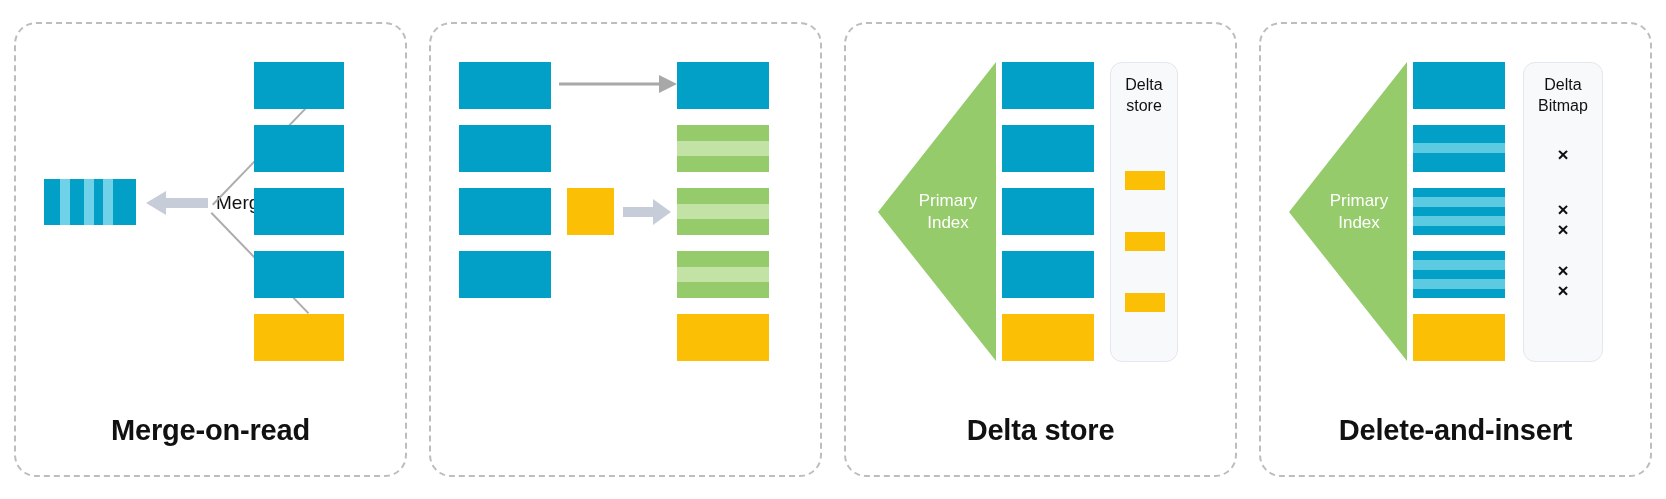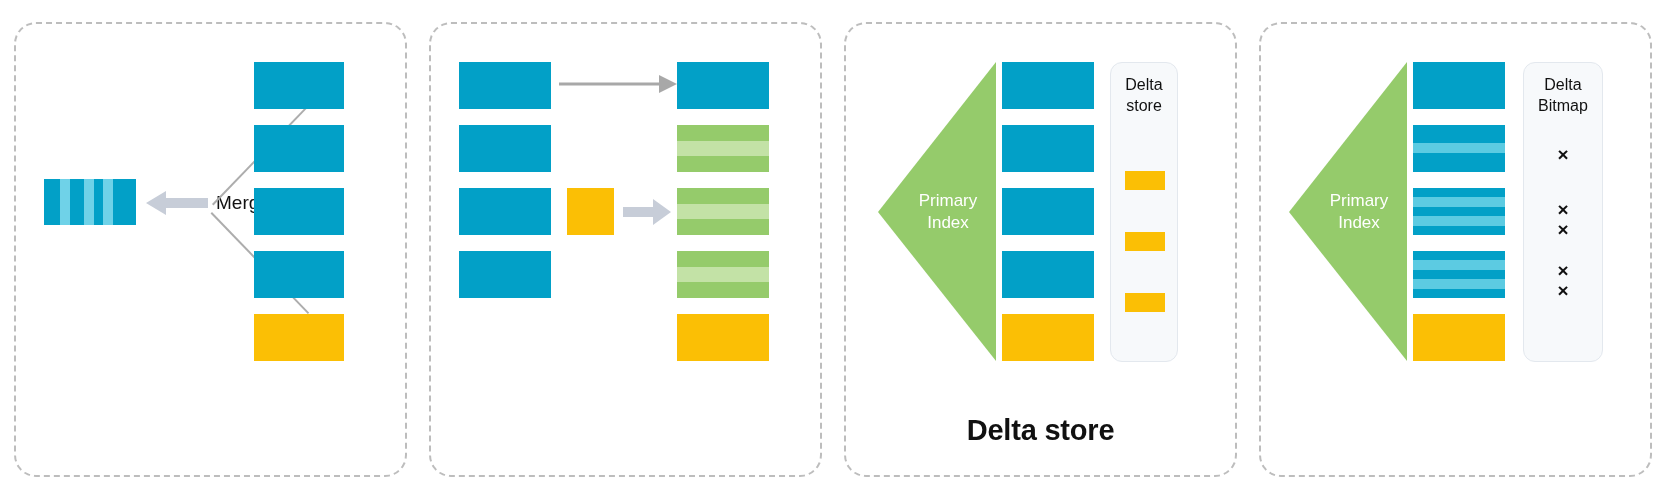--- a/index.html
+++ b/index.html
@@ -154,20 +154,21 @@
       <div class="lead" style="left:196px;top:180px;width:138px;transform:rotate(-46deg);"></div>
       <div class="lead" style="left:196px;top:188px;width:140px;transform:rotate(46deg);"></div>
 
       <div class="blk blue" style="left:238px;top:38px;width:90px;height:47px;"></div>
       <div class="blk blue" style="left:238px;top:101px;width:90px;height:47px;"></div>
       <div class="blk blue" style="left:238px;top:164px;width:90px;height:47px;"></div>
       <div class="blk blue" style="left:238px;top:227px;width:90px;height:47px;"></div>
       <div class="blk amber" style="left:238px;top:290px;width:90px;height:47px;"></div>
     </div>
 
+    <div class="caption">Merge-on-read</div>
   </div>
 
   <div class="panel">
     <div class="panel-stage">
 
       <div class="blk blue" style="left:28px;top:38px;width:92px;height:47px;"></div>
       <div class="blk blue" style="left:28px;top:101px;width:92px;height:47px;"></div>
       <div class="blk blue" style="left:28px;top:164px;width:92px;height:47px;"></div>
       <div class="blk blue" style="left:28px;top:227px;width:92px;height:47px;"></div>
 
@@ -273,15 +274,16 @@
         <div class="card-title">Delta
 Bitmap</div>
         <div class="card-x" style="left:0;right:0;top:82px;">×</div>
         <div class="card-x" style="left:0;right:0;top:137px;">×</div>
         <div class="card-x" style="left:0;right:0;top:157px;">×</div>
         <div class="card-x" style="left:0;right:0;top:198px;">×</div>
         <div class="card-x" style="left:0;right:0;top:218px;">×</div>
       </div>
     </div>
 
+    <div class="caption">Delete-and-insert</div>
   </div>
 
 </div>
 
 </body></html>

